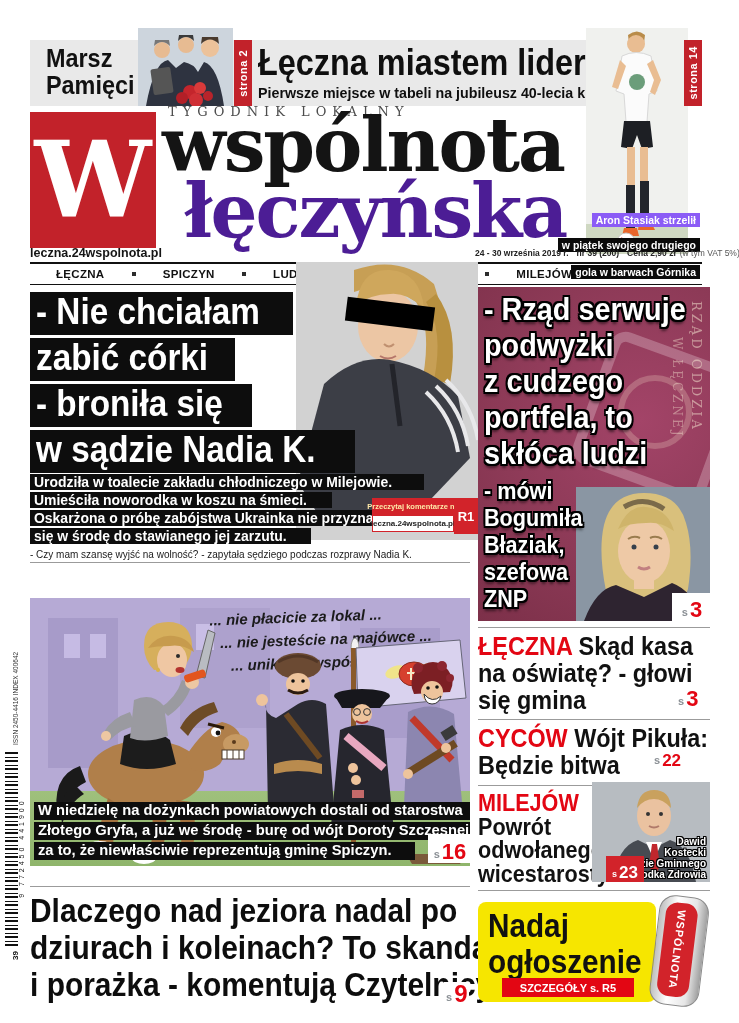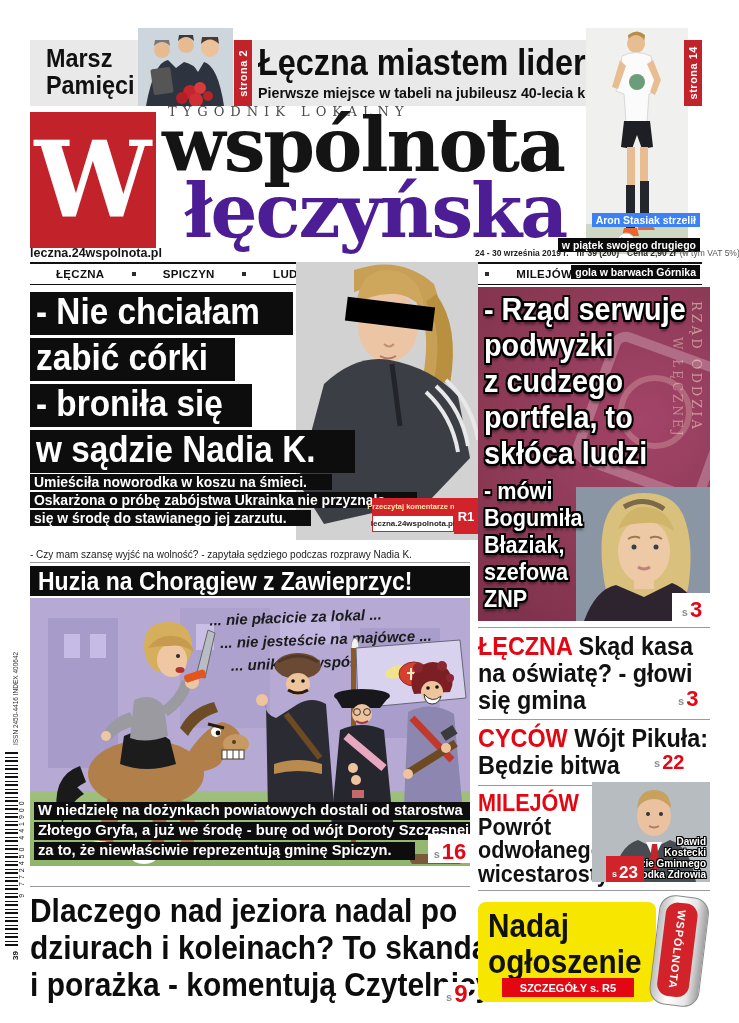--- a/index.html
+++ b/index.html
@@ -106,21 +106,21 @@
 
   <div class="abs" style="left:30px;top:112px;width:126px;height:136px;background:#c2222a;display:flex;align-items:center;justify-content:center;">
     <span class="serif" style="color:#fff;font-weight:bold;font-size:104px;line-height:1;">W</span>
   </div>
   <div class="abs serif" style="left:168px;top:104px;font-size:13px;letter-spacing:6px;color:#4d4d4d;">TYGODNIK LOKALNY</div>
   <div class="abs serif" style="left:162px;top:106px;font-size:74px;font-weight:bold;letter-spacing:-2px;color:#141414;line-height:78px;">wspólnota</div>
   <div class="abs serif" style="left:184px;top:172px;font-size:74px;font-weight:bold;letter-spacing:-2px;color:#4c1d95;line-height:78px;">łęczyńska</div>
   <div class="abs" style="left:30px;top:246px;font-size:12.5px;font-weight:bold;color:#151515;">leczna.24wspolnota.pl</div>
 
   <div class="abs" style="left:500px;top:210px;width:200px;text-align:right;z-index:7;">
-    <span style="background:#3b82f6;color:#fff;font-weight:bold;font-size:10.5px;padding:1px 4px;display:inline-block;margin-bottom:8px;">Aron Stasiak strzelił</span><br>
+    <span style="background:#8b5cf6;color:#fff;font-weight:bold;font-size:10.5px;padding:1px 4px;display:inline-block;margin-bottom:8px;">Aron Stasiak strzelił</span><br>
     <span style="background:#0a0a0a;color:#fff;font-weight:bold;font-size:10.5px;padding:1px 4px;display:inline-block;margin-bottom:10px;">w piątek swojego drugiego</span><br>
     <span style="background:#0a0a0a;color:#fff;font-weight:bold;font-size:10.5px;padding:1px 4px;display:inline-block;">gola w barwach Górnika</span>
   </div>
 
   <div class="abs" style="left:471px;top:247px;width:240px;display:flex;align-items:center;gap:4px;font-size:8.5px;color:#222;white-space:nowrap;z-index:8;justify-content:space-between;">
     <svg width="11" height="12" viewBox="0 0 11 12">
       <path d="M1 11 L4 1 L8 2 L6 11z" fill="#c2222a"></path>
         <path d="M5 2 L10 4 L8 7z" fill="#111"></path>
     </svg>
     <span style="font-weight:bold;">24 - 30 września 2019 r.</span>
@@ -173,20 +173,23 @@
     <div class="hlline">
         <span class="cond">- broniła się</span>
       </div>
     <div class="hlline">
         <span class="cond">w sądzie Nadia K.</span>
       </div>
   </div>
 
   <div class="abs" style="left:30px;top:474px;z-index:5;">
     <div class="subline">
+        <span class="cond" style="transform:scaleX(0.93);">Urodziła w toalecie zakładu chłodniczego w Milejowie.</span>
+      </div>
+    <div class="subline">
         <span class="cond" style="transform:scaleX(0.93);">Umieściła noworodka w koszu na śmieci.</span>
       </div>
     <div class="subline">
         <span class="cond" style="transform:scaleX(0.93);">Oskarżona o próbę zabójstwa Ukrainka nie przyznała</span>
       </div>
     <div class="subline">
         <span class="cond" style="transform:scaleX(0.93);">się w środę do stawianego jej zarzutu.</span>
       </div>
   </div>
 
@@ -195,23 +198,20 @@
   <div class="abs" style="left:372px;top:498px;width:106px;height:36px;display:flex;z-index:6;">
     <div style="width:82px;display:flex;flex-direction:column;">
       <div style="background:#d2232a;color:#ffe9a8;font-weight:bold;font-size:7.5px;display:flex;align-items:center;justify-content:center;height:17px;white-space:nowrap;">Przeczytaj komentarze na</div>
       <div style="background:#fff;border:1px solid #d2232a;color:#222;font-weight:bold;font-size:8px;display:flex;align-items:center;justify-content:center;height:17px;box-sizing:border-box;white-space:nowrap;">leczna.24wspolnota.pl</div>
     </div>
     <div style="width:24px;background:#d2232a;color:#fff;font-weight:bold;font-size:13px;display:flex;align-items:center;justify-content:center;">R1</div>
   </div>
 
   <div class="abs divider" style="left:30px;top:562px;width:440px;"></div>
 
-  <div class="abs" style="left:30px;top:566px;width:440px;height:30px;background:#0d0d0d;color:#fff;font-size:25px;line-height:30px;padding-left:8px;box-sizing:border-box;">
-    <span class="cond" style="transform:scaleX(0.92);">Huzia na Chorągiew z Zawieprzyc!</span>
-  </div>
 
   <div class="abs" style="left:30px;top:598px;width:440px;height:268px;overflow:hidden;background:linear-gradient(#b6aad5 0 72%,#9fc07c 72%,#8fb56b 100%);">
     <div class="abs" style="left:18px;top:20px;width:70px;height:150px;background:#a79bc9;"></div>
     <div class="abs" style="left:34px;top:36px;width:16px;height:24px;background:#c6bbe4;"></div>
     <div class="abs" style="left:60px;top:36px;width:16px;height:24px;background:#c6bbe4;"></div>
     <div class="abs" style="left:150px;top:10px;width:90px;height:120px;background:#ada1cd;"></div>
     <div class="abs" style="left:166px;top:26px;width:18px;height:26px;background:#c9bee6;"></div>
     <div class="abs" style="left:250px;top:18px;width:60px;height:28px;background:#c2b7e0;"></div>
     <div class="abs" style="left:330px;top:30px;width:80px;height:110px;background:#a99dcb;"></div>
 
@@ -385,21 +385,21 @@
   </div>
 
   <div class="abs divider" style="left:478px;top:719px;width:232px;"></div>
 
   <div class="abs briefblock" style="left:478px;top:725px;width:258px;">
     <span class="brieftag">CYCÓW</span>
     <span>Wójt Pikuła: Będzie bitwa</span>
   </div>
   <div class="abs pageref" style="left:652px;top:752px;">
     <span class="prefS">s</span>
-    <span class="refnum" style="font-size:20px;">22</span>
+    <span class="refnum" style="font-size:17px;">22</span>
   </div>
 
   <div class="abs divider" style="left:478px;top:785px;width:232px;"></div>
 
   <div class="abs" style="left:478px;top:791px;font-weight:bold;font-size:24px;line-height:23.5px;">
     <span class="cond brieftag" style="display:block;">MILEJÓW</span>
     <span class="cond" style="display:block;color:#111;">Powrót</span>
     <span class="cond" style="display:block;color:#111;">odwołanego</span>
     <span class="cond" style="display:block;color:#111;">wicestarosty</span>
   </div>

